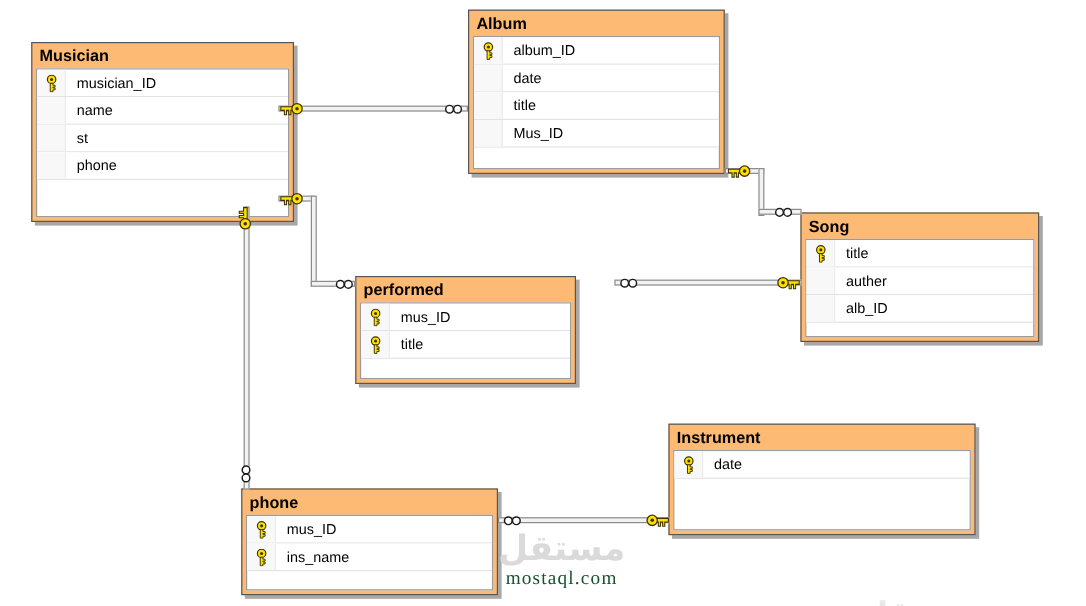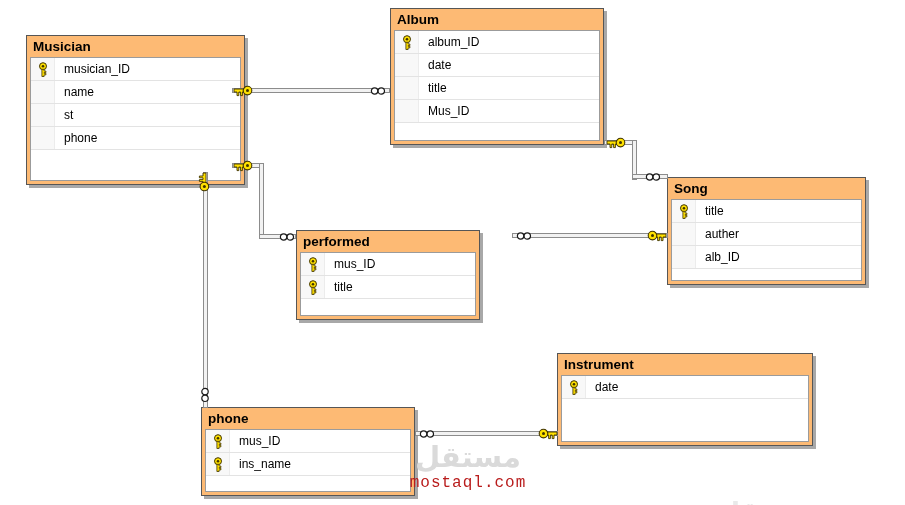--- a/index.html
+++ b/index.html
@@ -84,21 +84,21 @@
     position: absolute;
     z-index: 5;
     left: 383px;
     top: 441px;
     width: 170px;
     text-align: center;
     pointer-events: none;
     color: #dadada;
   }
   .wm-ar { font-family: "DejaVu Sans", sans-serif; font-weight: bold; font-size: 29px; line-height: 33px; }
-  .wm-domain { font-family: Liberation Mono, monospace; font-size: 16px; letter-spacing: 1px; color: #b91c1c; }
+  .wm-domain { font-family: Liberation Serif, serif; font-size: 16px; letter-spacing: 1px; color: #14532d; }
   .watermark-clipped {
     position: absolute;
     z-index: 5;
     left: 655px;
     top: 497px;
     width: 220px;
     text-align: center;
     pointer-events: none;
     color: #e9e9e9;
     font-family: "DejaVu Sans", sans-serif;

